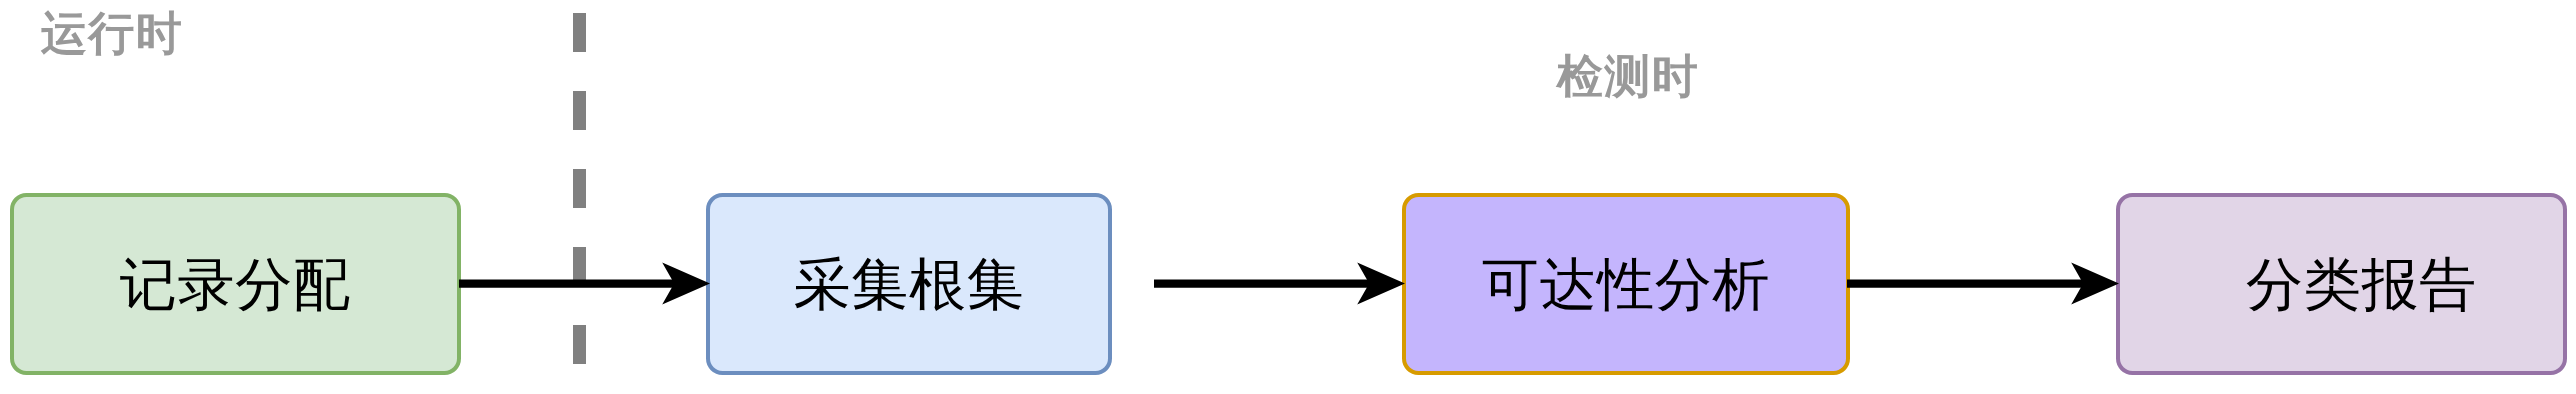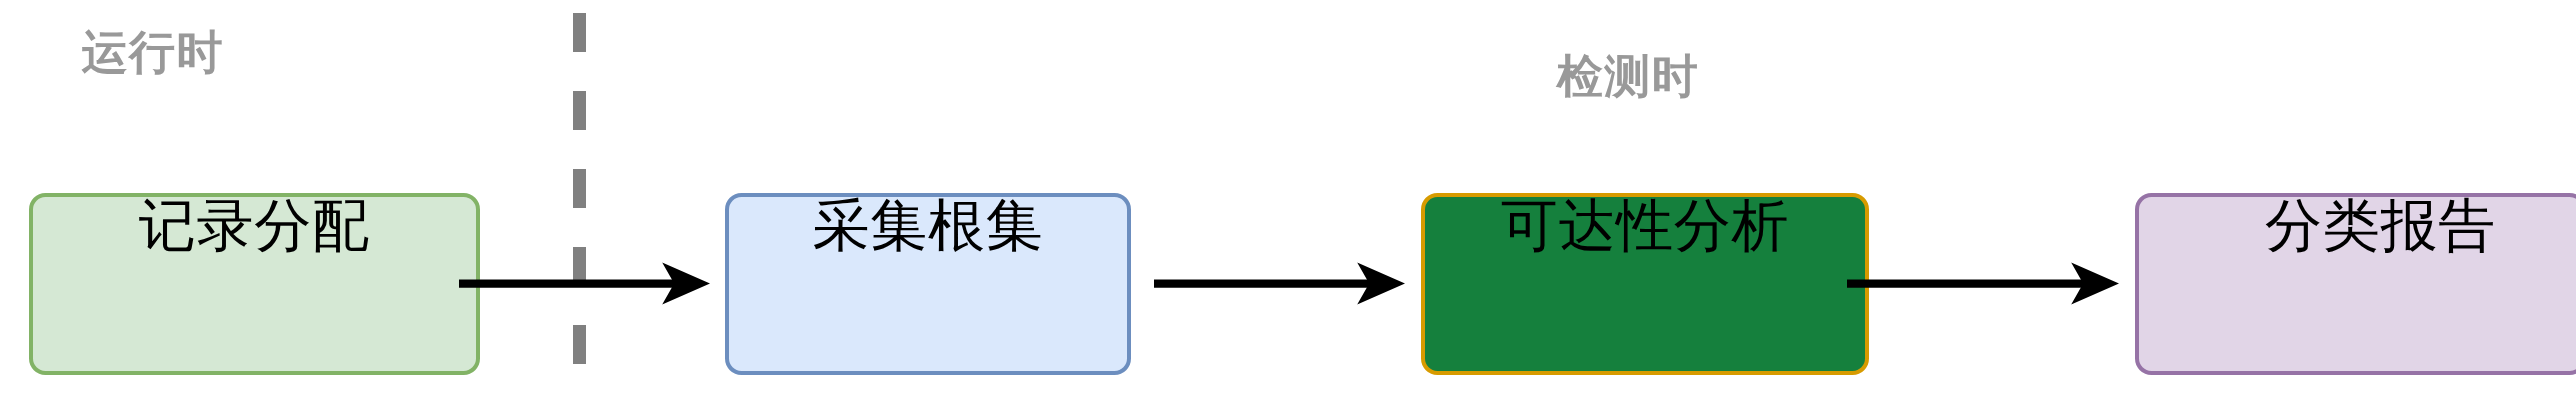--- a/index.html
+++ b/index.html
@@ -30,23 +30,22 @@
     font-size: 46px;
     font-weight: bold;
     line-height: 1;
     letter-spacing: 1.5px;
     white-space: nowrap;
     text-align: center;
     -webkit-font-smoothing: antialiased;
   }
   #phase-label-runtime {
     left: 0px;
-    top: 29px;
+    top: 10px;
     width: 224px;
-    text-align: right;
   }
   #phase-label-detect {
     left: 1404px;
     top: 13.4px;
     width: 448px;
     margin-top: 40px;
   }
 
   
   #phase-divider {
@@ -67,22 +66,22 @@
   
   .node {
     position: absolute;
     top: 193px;
     height: 182px;
     box-sizing: border-box;
     border-radius: 16.4px;
     border-style: solid;
     border-width: 4.5px;
     display: flex;
+    align-items: center;
     justify-content: center;
-    margin-left: 19px;
   }
   .node-label {
     font-size: 57px;
     font-weight: normal;
     color: #000000;
     line-height: 1;
     letter-spacing: 0.7px;
     white-space: nowrap;
   }
 
@@ -94,21 +93,21 @@
   }
   #node-collect-rootset {
     left: 706px;
     width: 406px;
     background: #dae8fc;
     border-color: #6c8ebf;
   }
   #node-reachability-analysis {
     left: 1402px;
     width: 448px;
-    background: #15803d;
+    background: #c4b5fd;
     border-color: #d79b00;
   }
   #node-classification-report {
     left: 2116px;
     width: 451px;
     background: #e1d5e7;
     border-color: #9673a6;
     padding-left: 40px;
   }
 

